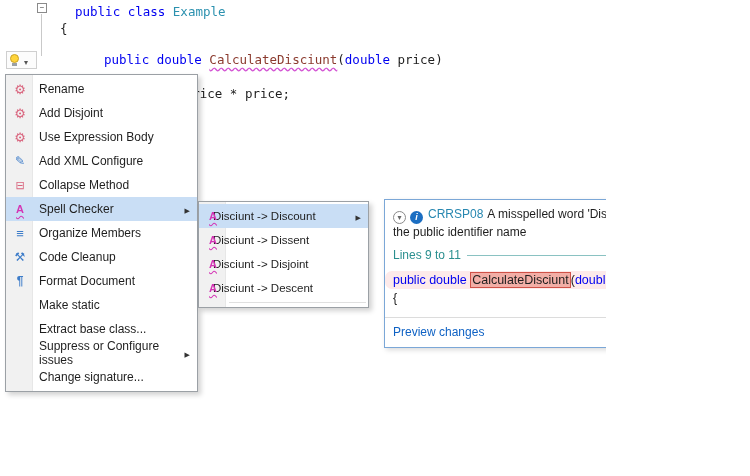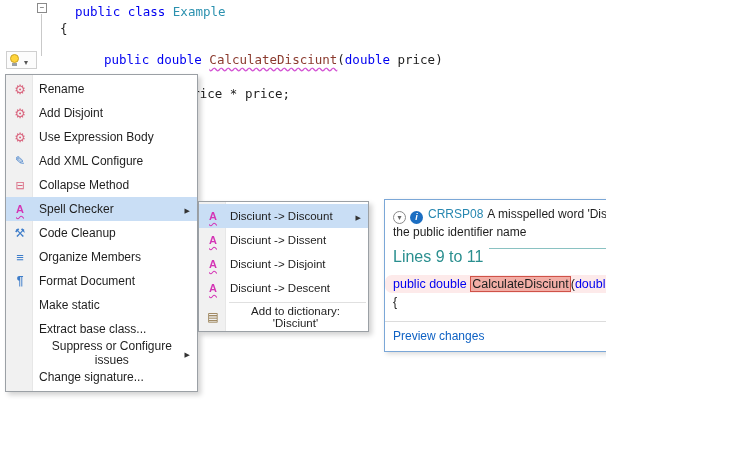--- a/index.html
+++ b/index.html
@@ -22,22 +22,22 @@
   .bulb { position:relative; width:9px; height:9px; border-radius:50%; background:#ffd43a; border:1px solid #c9a227; margin-left:3px; margin-top:-3px; }
   .bulb::after { content:""; position:absolute; left:1px; top:8px; width:5px; height:3px; background:#9aa0a6; }
   .lb-caret { margin-left:5px; color:#555; }
   .lb-caret::before { content:"▾"; font-size:8px; }
 
   
   .menu { position:absolute; background:#ffffff; border:1px solid #9ba0a5; box-shadow:3px 3px 5px rgba(0,0,0,.18); padding:2px 0; }
   .main-menu { left:5px; top:74px; width:193px; z-index:10; }
   .sub-menu  { left:198px; top:201px; width:171px; z-index:15; }
   .menu .gutter { position:absolute; left:0; top:0; bottom:0; width:27px; background:#f1f1f1; border-right:1px solid #e7e7e7; }
-  .mi { position:relative; height:24px; display:flex; align-items:center; padding-left:33px; padding-right:7px; font-size:12px; color:#1e1e1e; cursor:default; z-index:1;text-align:center; }
-  .sub-menu .mi { padding-left:31px; font-size:11.5px; }
+  .mi { position:relative; height:24px; display:flex; align-items:center; padding-left:33px; padding-right:7px; font-size:12px; color:#1e1e1e; cursor:default; z-index:1; }
+  .sub-menu .mi { padding-left:14px; font-size:11.5px; }
   .mi.hl { background:var(--c-highlight); }
   .mi .ic { position:absolute; left:5px; width:18px; text-align:center; }
   .arrow { margin-left:auto; color:#333; }
   .arrow::before { content:"▶"; font-size:7px; }
   .menu-sep { height:1px; background:#e0e0e0; margin:2px 2px 2px 30px; }
 
   .ic::before { display:inline-block; }
   .ic-gear::before   { content:"⚙"; color:var(--c-icon-pink); font-size:13px; }
   .ic-pencil::before { content:"✎"; color:var(--c-icon-blue); font-size:12px; }
   .ic-collapse::before { content:"⊟"; color:var(--c-icon-pink); font-size:11px; }
@@ -49,21 +49,21 @@
   .ic-book::before   { content:"▤"; color:var(--c-icon-book); font-size:12px; }
 
   
   .popup { position:absolute; left:370px; top:199px; width:373px; background:#fff; border:1px solid var(--c-popup-border); box-shadow:2px 2px 5px rgba(0,0,0,.15); z-index:20;margin-left:14px; }
   .pp-header { padding:6px 8px 0 8px; font-size:12px; line-height:16px; color:#1e1e1e; }
   .circle-ic { display:inline-block; width:13px; height:13px; border:1px solid #8a8a8a; border-radius:50%; color:#666; text-align:center; vertical-align:-2px; margin-right:4px; }
   .circle-ic::before { content:"▾"; display:block; font-size:8px; line-height:11px; }
   .info-ic { display:inline-block; width:13px; height:13px; border-radius:50%; background:var(--c-info-blue); color:#fff; text-align:center; vertical-align:-2px; margin-right:5px; font-weight:bold; font-style:italic; }
   .info-ic::before { content:"i"; display:block; font-size:9px; line-height:13px; }
   .rule-id { color:var(--c-rule-id); margin-right:4px; }
-  .pp-lines { display:flex; align-items:flex-start; margin:8px 8px 0 8px; font-size:16px; color:var(--c-lines-teal); }
+  .pp-lines { display:flex; align-items:center; margin:8px 8px 0 8px; font-size:12px; color:var(--c-lines-teal); }
   .rule-line { flex:1; height:1px; background:var(--c-lines-teal); opacity:.55; margin-left:6px; }
   .pp-code { margin-top:9px; }
   .pline { font-family:Liberation Sans, sans-serif; font-size:12.5px; line-height:18px; padding-left:8px; white-space:pre; color:#1e1e1e;border-radius:7px; }
   .old-line { background:var(--c-old-line-bg); }
   .ident { padding:0 1px; }
   .old-ident { background:var(--c-old-box-bg); border:1px solid var(--c-old-box-border); }
   .new-ident { background:var(--c-new-box-bg); border:1px solid var(--c-new-box-border); }
   .pp-sep { border-top:1px solid #dcdcdc; margin-top:10px; }
   .pp-link { padding:7px 8px 8px 8px; font-size:12px; color:var(--c-link); cursor:pointer; }
 </style>
@@ -112,26 +112,26 @@
     <div class="mi">
         <span class="ic ic-collapse"></span>
         <span>Collapse Method</span>
       </div>
     <div class="mi hl">
         <span class="ic ic-spell"></span>
         <span>Spell Checker</span>
         <span class="arrow"></span>
       </div>
     <div class="mi">
+        <span class="ic ic-lines"></span>
+        <span>Organize Members</span>
+      </div>
+    <div class="mi">
         <span class="ic ic-hammer"></span>
         <span>Code Cleanup</span>
-      </div>
-    <div class="mi">
-        <span class="ic ic-lines"></span>
-        <span>Organize Members</span>
       </div>
     <div class="mi">
         <span class="ic ic-para"></span>
         <span>Format Document</span>
       </div>
     <div class="mi">
         <span>Make static</span>
       </div>
     <div class="mi">
         <span>Extract base class...</span>
@@ -159,24 +159,20 @@
       </div>
     <div class="mi">
         <span class="ic ic-spell"></span>
         <span>Disciunt -&gt; Disjoint</span>
       </div>
     <div class="mi">
         <span class="ic ic-spell"></span>
         <span>Disciunt -&gt; Descent</span>
       </div>
     <div class="menu-sep"></div>
-    <div class="mi">
-        <span class="ic ic-book"></span>
-        <span>Add to dictionary: 'Disciunt'</span>
-      </div>
   </div>
 
   <div class="popup">
     <div class="pp-header">
       <span class="circle-ic"></span><span class="info-ic"></span><span class="rule-id">CRRSP08</span><span>A misspelled word 'Disciunt' has been found in the public identifier name</span>
     </div>
 
     <div class="pp-lines">
       <span>Lines 9 to 11</span>
       <span class="rule-line"></span>

